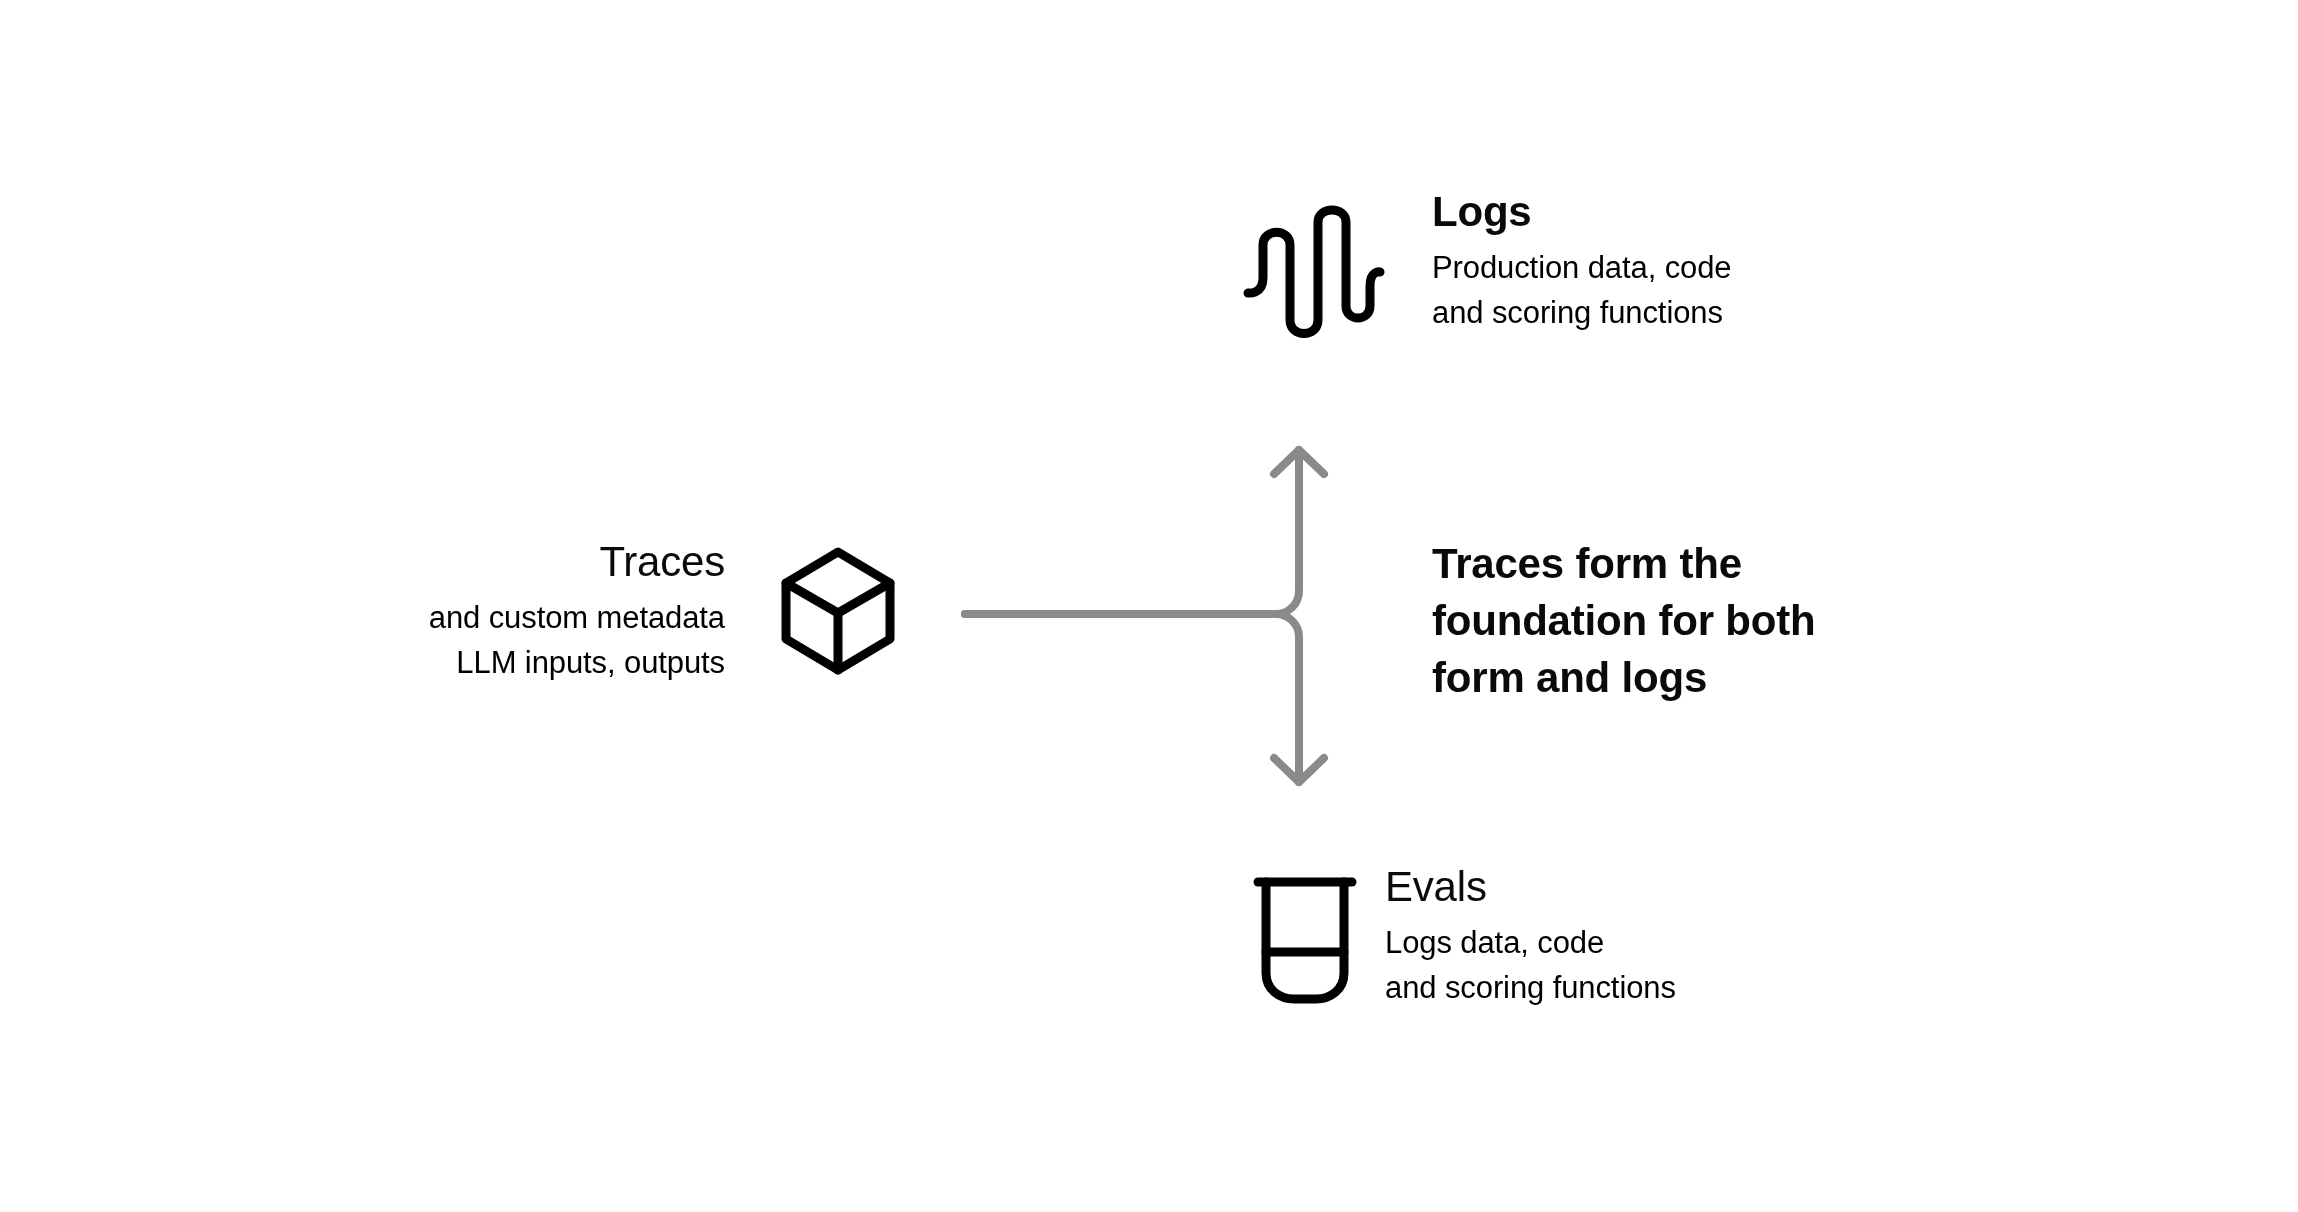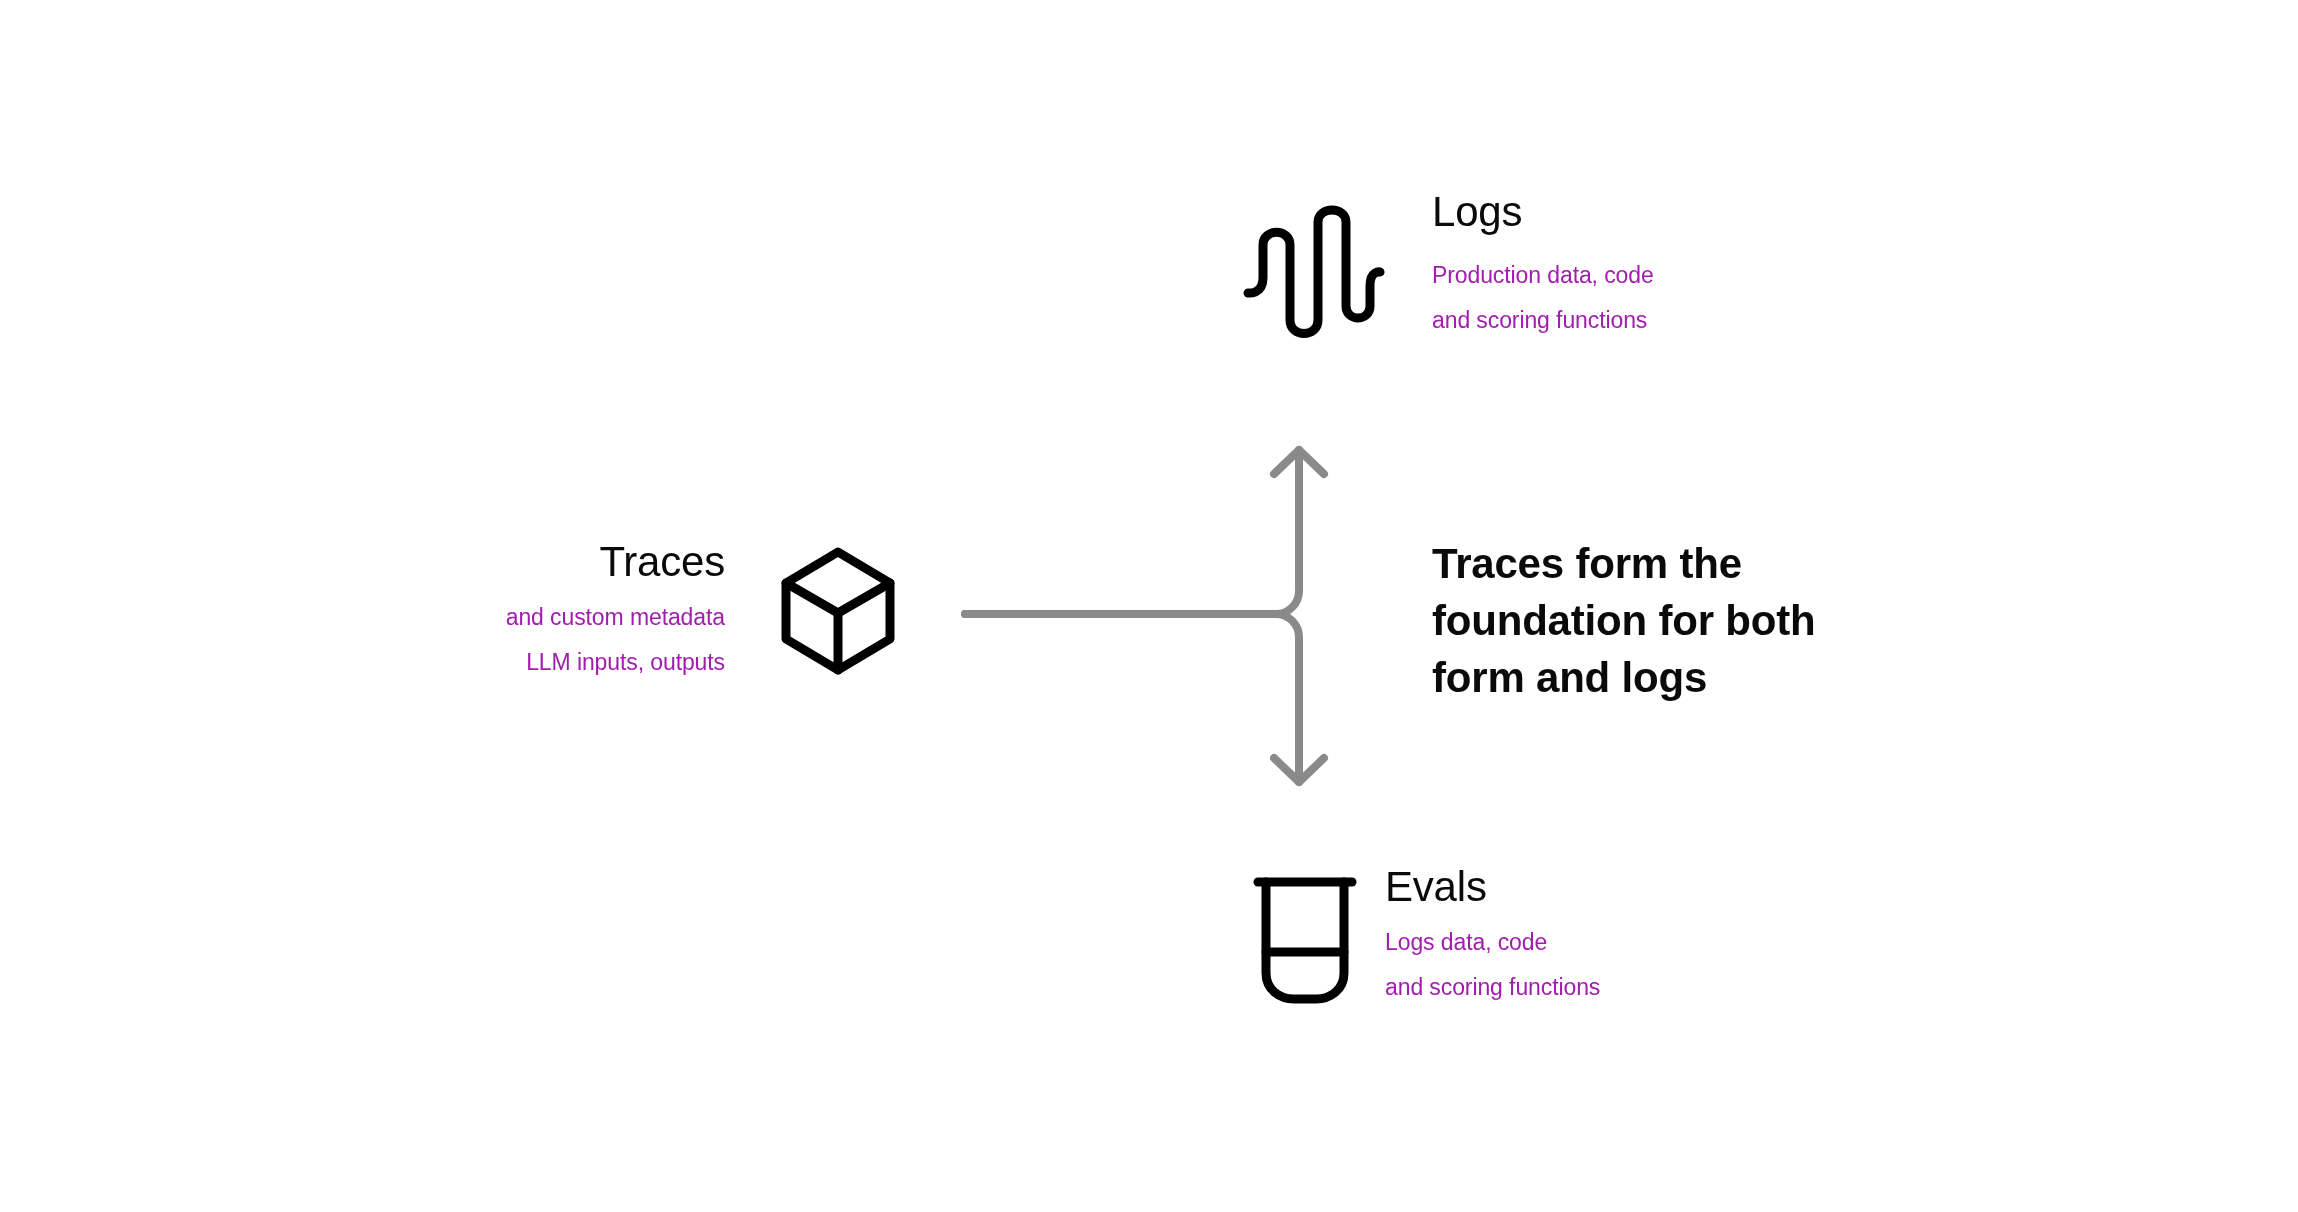--- a/index.html
+++ b/index.html
@@ -24,44 +24,44 @@
 
   .title {
     font-size: 42px;
     line-height: 54px;
     color: #0a0a0a;
     font-weight: 400;
     letter-spacing: -0.2px;
     white-space: nowrap;
   }
   .subtitle {
-    font-size: 23px;
+    font-size: 31px;
     line-height: 45px;
-    color: #a21caf;
+    color: #000000;
     font-weight: 400;
     letter-spacing: -0.1px;
     white-space: nowrap;
   }
 
   
   #traces-block {
     left: 180px;
     top: 535px;
     width: 545px;
     text-align: right;
   }
   #traces-block .title { margin-bottom: 6px; }
 
   
   #logs-block {
     left: 1432px;
     top: 185px;
     text-align: left;
   }
-  #logs-block .title { margin-bottom: 14px; }
+  #logs-block .title { margin-bottom: 6px; font-weight: bold; }
 
   
   #evals-block {
     left: 1385px;
     top: 860px;
     text-align: left;
   }
   #evals-block .title { margin-bottom: 6px; }
 
   

